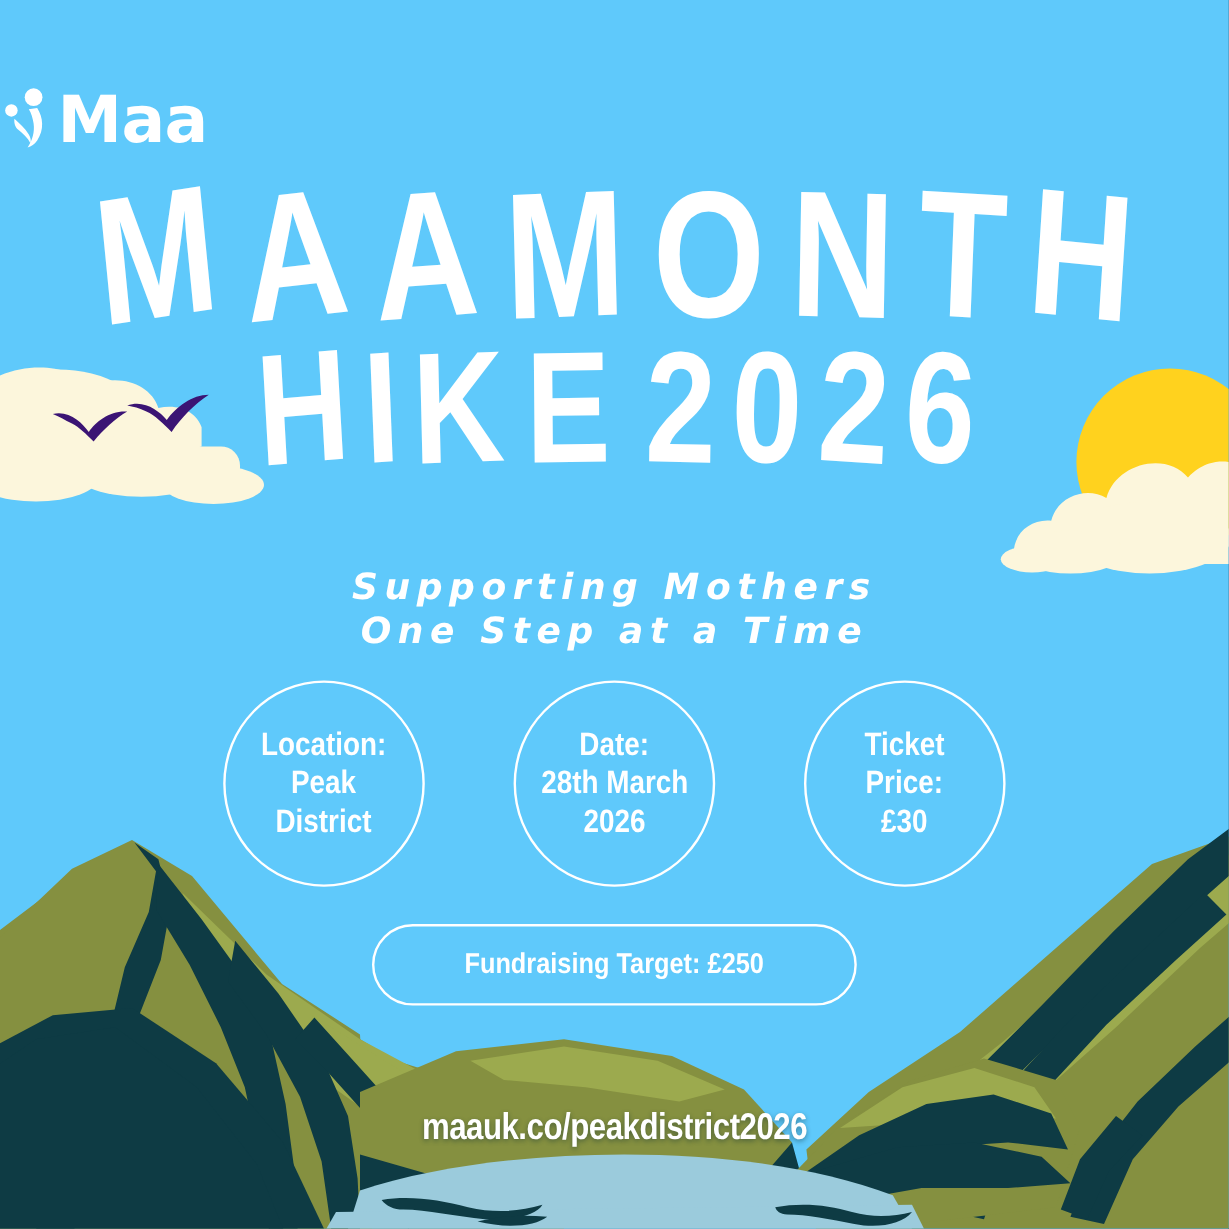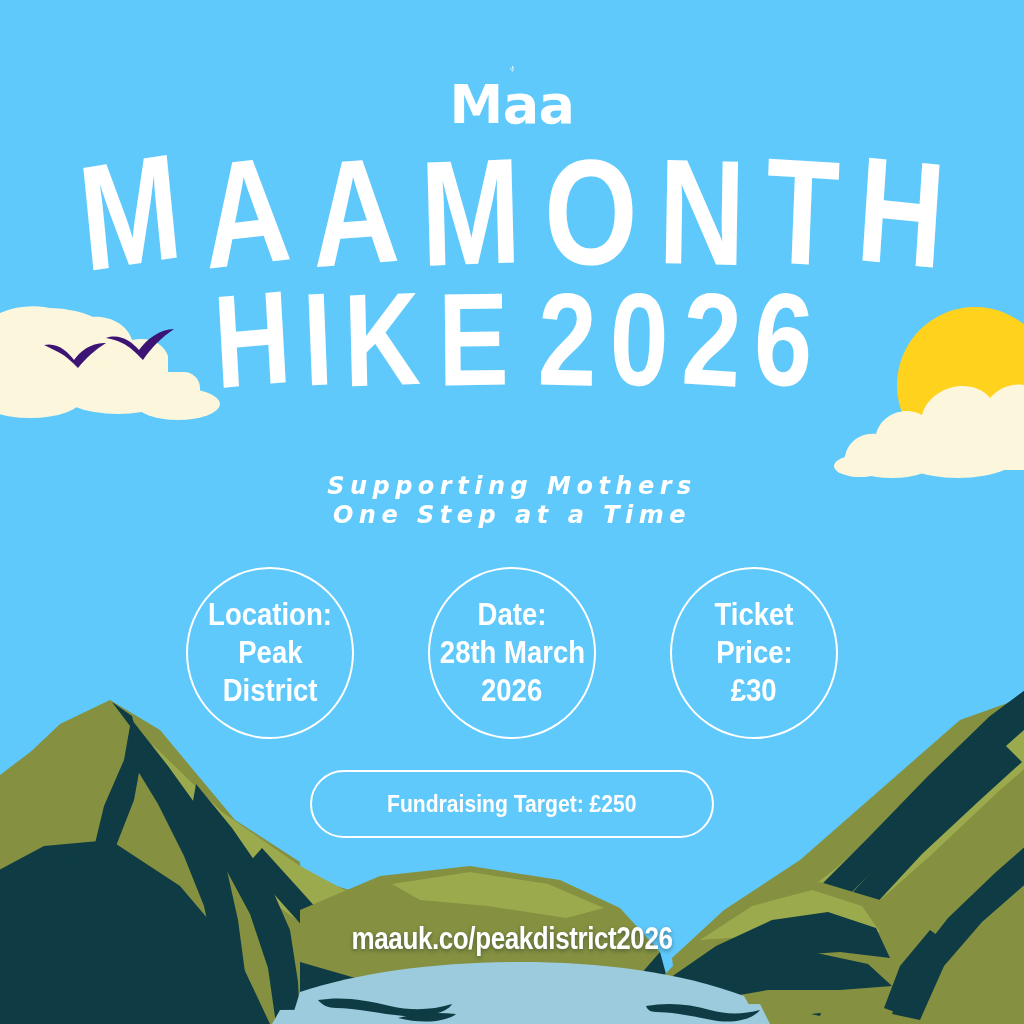--- a/index.html
+++ b/index.html
@@ -13,21 +13,20 @@
   }
 
   
   #scenery{position:absolute;inset:0;width:100%;height:100%;}
 
   
   .logo-row{
     position:absolute;top:66px;left:0;right:0;
     display:flex;align-items:center;gap:4px;
     height:64px;
-    flex-direction:column;
   }
   .logo-mark{width:44px;height:52px;display:block;}
   .logo-word{
     color:#ffffff;font-size:54px;font-weight:bold;
     letter-spacing:-0.5px;line-height:1;
     font-family:"DejaVu Sans", sans-serif;
     position:relative;top:2px;
   }
 
   
@@ -70,37 +69,37 @@
   .hl2 span:nth-child(6){transform:scaleX(.80) rotate(1deg);}
   .hl2 span:nth-child(7){transform:scaleX(.80) rotate(2deg);}
   .hl2 span:nth-child(8){transform:scaleX(.80) rotate(3deg);}
   .hl2 span:nth-child(9){transform:scaleX(.80) rotate(4deg);}
 
   
   .tagline{
     position:absolute;left:0;right:0;top:472px;
     text-align:center;color:#ffffff;
     font-style:italic;font-weight:bold;
-    font-size:24px;line-height:1.22;
+    font-size:30px;line-height:1.22;
     letter-spacing:5.5px;
     font-family:"DejaVu Sans",sans-serif;
   }
 
   
   .circles{
     position:absolute;top:567px;left:0;right:0;
     display:flex;justify-content:center;gap:74px;
   }
   .info-circle{
     width:168px;height:172px;border-radius:50%;
     border:2px solid #ffffff;
     display:flex;flex-direction:column;
     align-items:center;justify-content:center;
     color:#ffffff;text-align:center;
-    font-weight:bold;font-size:32px;line-height:1.18;
+    font-weight:bold;font-size:27px;line-height:1.18;
     font-family:"Liberation Sans Narrow","Liberation Sans",sans-serif;
   }
   .info-circle div{transform:scaleX(0.86);white-space:nowrap;}
 
   
   .pill{
     position:absolute;top:770px;left:50%;transform:translateX(-50%);
     width:404px;height:68px;border-radius:40px;
     border:2px solid #ffffff;
     display:flex;align-items:center;justify-content:center;

